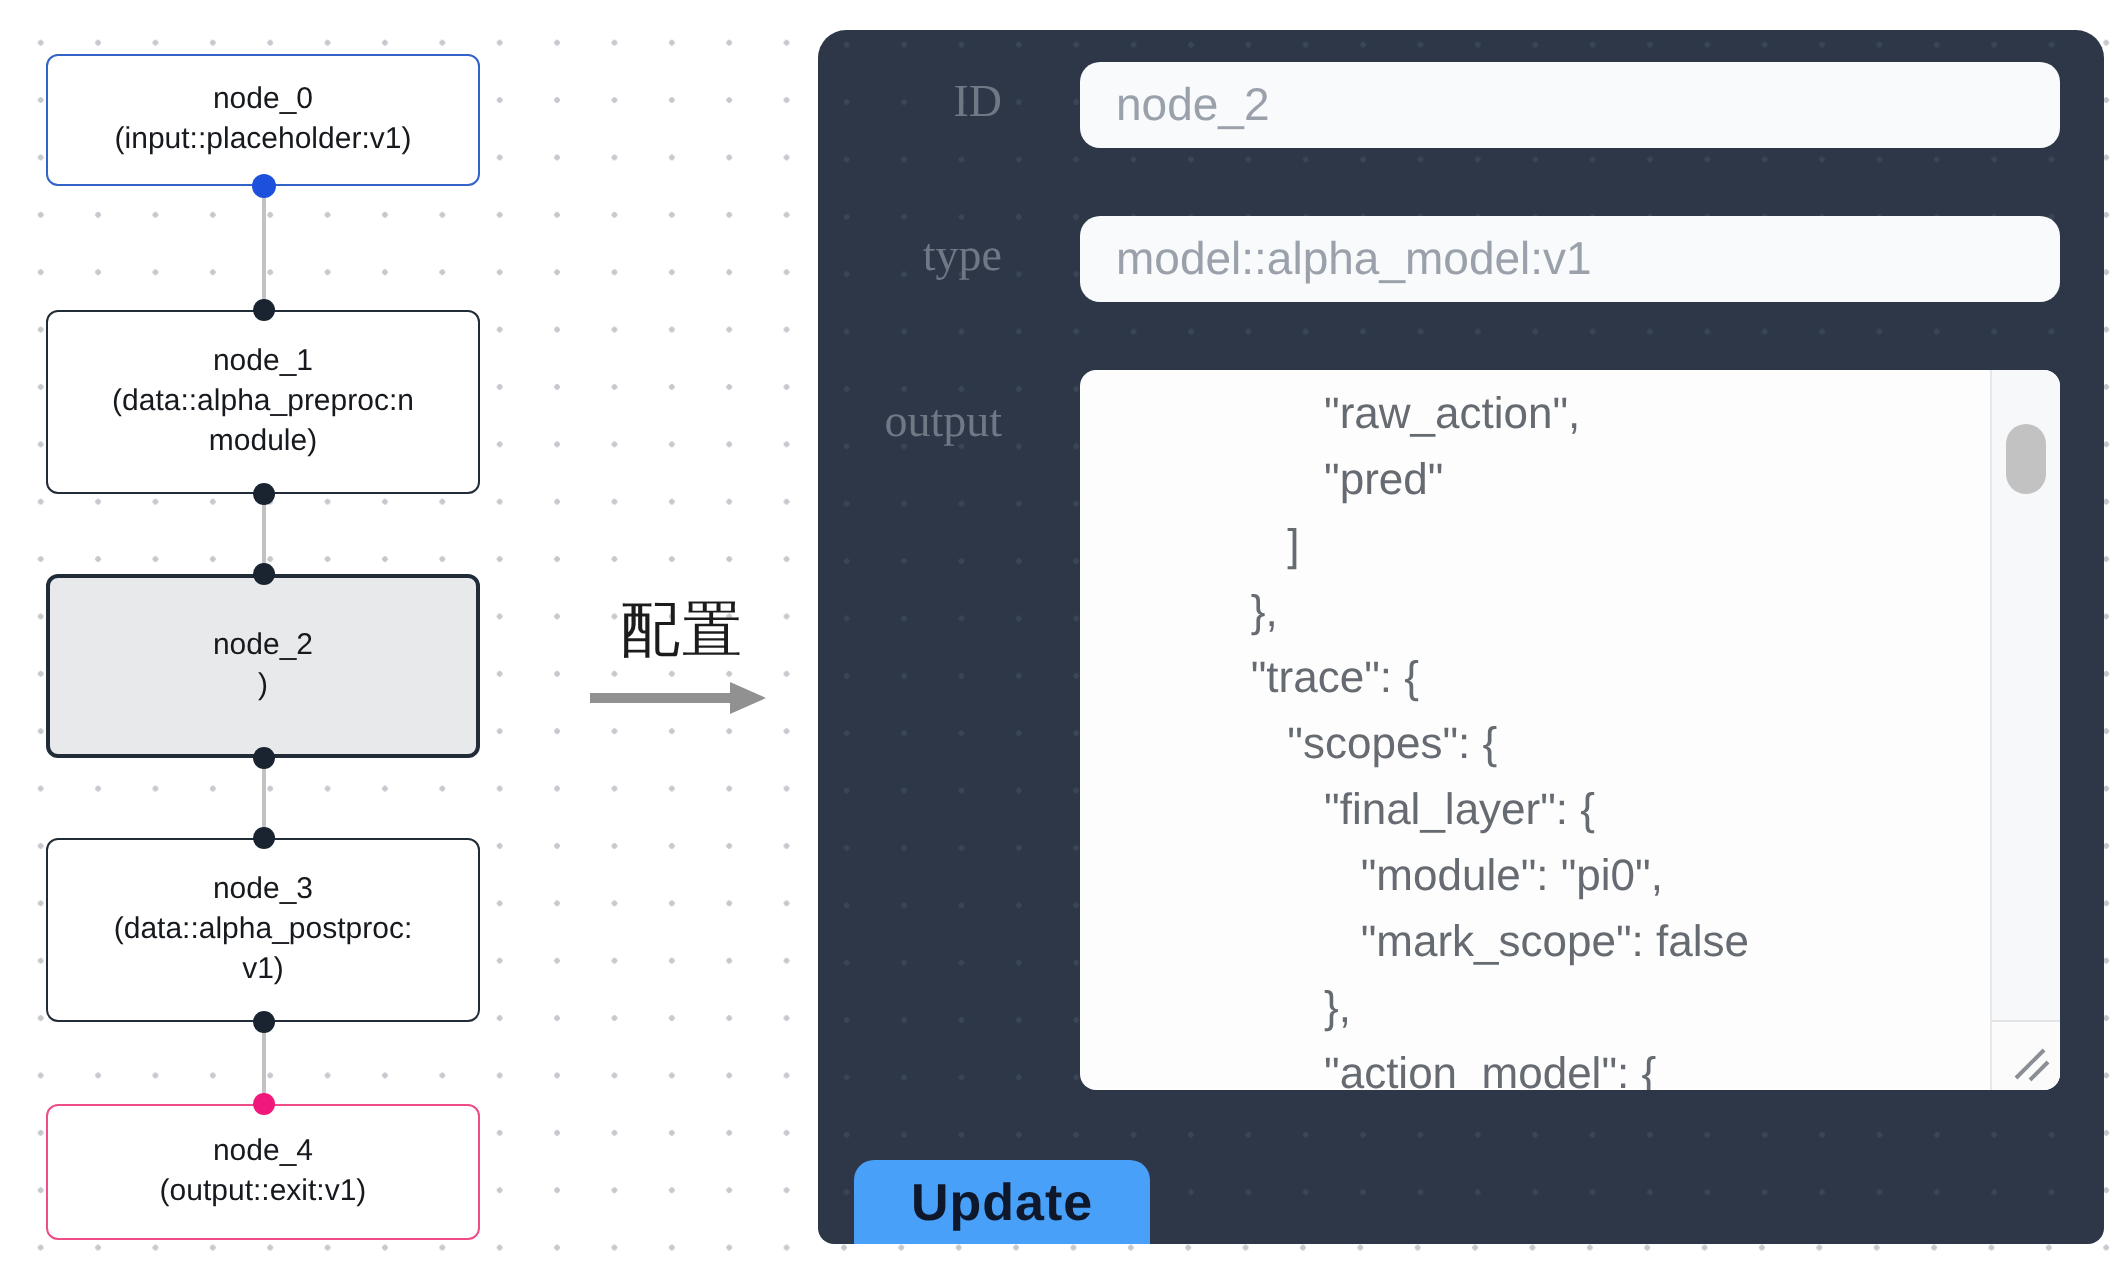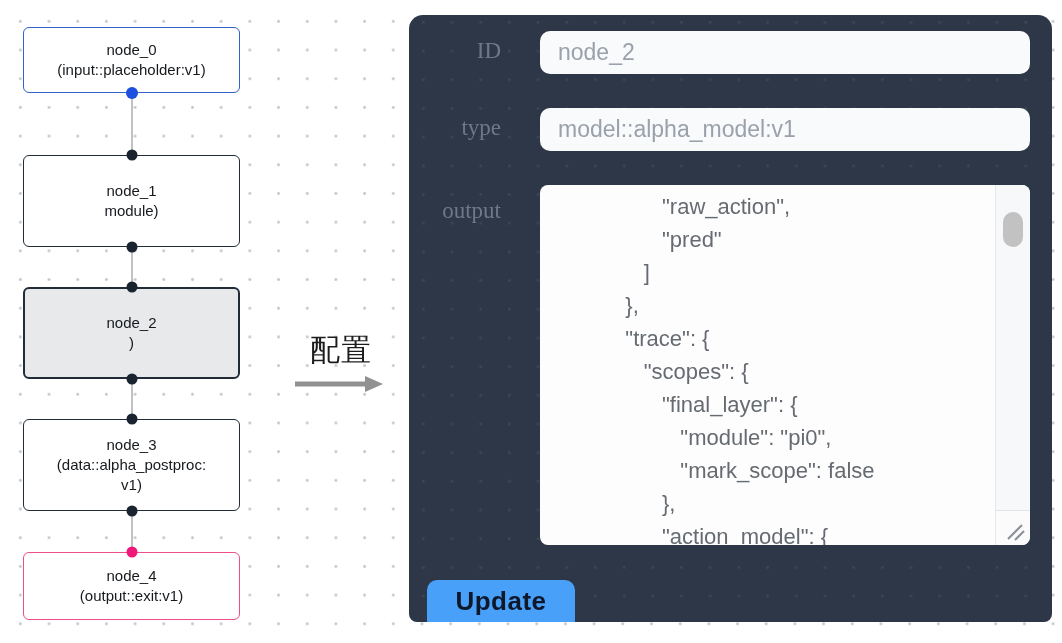--- a/index.html
+++ b/index.html
@@ -30,21 +30,21 @@
   .node.output-node { border-color:#ee4d89; }
   .port {
     position:absolute; width:11px; height:11px; border-radius:50%;
     background:#1a2330; transform:translate(-50%,-50%); left:131.5px;
   }
   .port.blue { background:#1d50dd; width:12px; height:12px; }
   .port.pink { background:#f1187b; }
 
   
   .transition { position:absolute; left:293px; top:295px; width:96px; text-align:center; }
-  .transition-label { font-size:30px; color:#1c1c1c; letter-spacing:1px;margin-top:35px; }
+  .transition-label { font-size:30px; color:#1c1c1c; letter-spacing:1px; }
   .transition-arrow { display:block; margin-top:4px; }
 
   
   .panel {
     position:absolute; left:409px; top:15px; width:643px; height:607px;
     background:#2d3748; border-radius:14px 14px 8px 8px;
     background-image:radial-gradient(circle,#3a4556 1.3px,rgba(0,0,0,0) 1.5px);
     background-size:28.7px 28.7px; background-position:0px 21.7px;
   }
   .field-label {
@@ -97,20 +97,21 @@
   <div class="edge" style="top:379px;height:40px"></div>
   <div class="edge" style="top:511px;height:41px"></div>
 
   <div class="node input-node" style="top:27px;height:66px">
     <div>node_0</div>
     <div>(input::placeholder:v1)</div>
   </div>
 
   <div class="node" style="top:155px;height:92px">
     <div>node_1</div>
+    <div>(data::alpha_preproc:n</div>
     <div>module)</div>
   </div>
 
   <div class="node selected" style="top:287px;height:92px">
     <div>node_2</div>
     <div>)</div>
   </div>
 
   <div class="node" style="top:419px;height:92px">
     <div>node_3</div>

